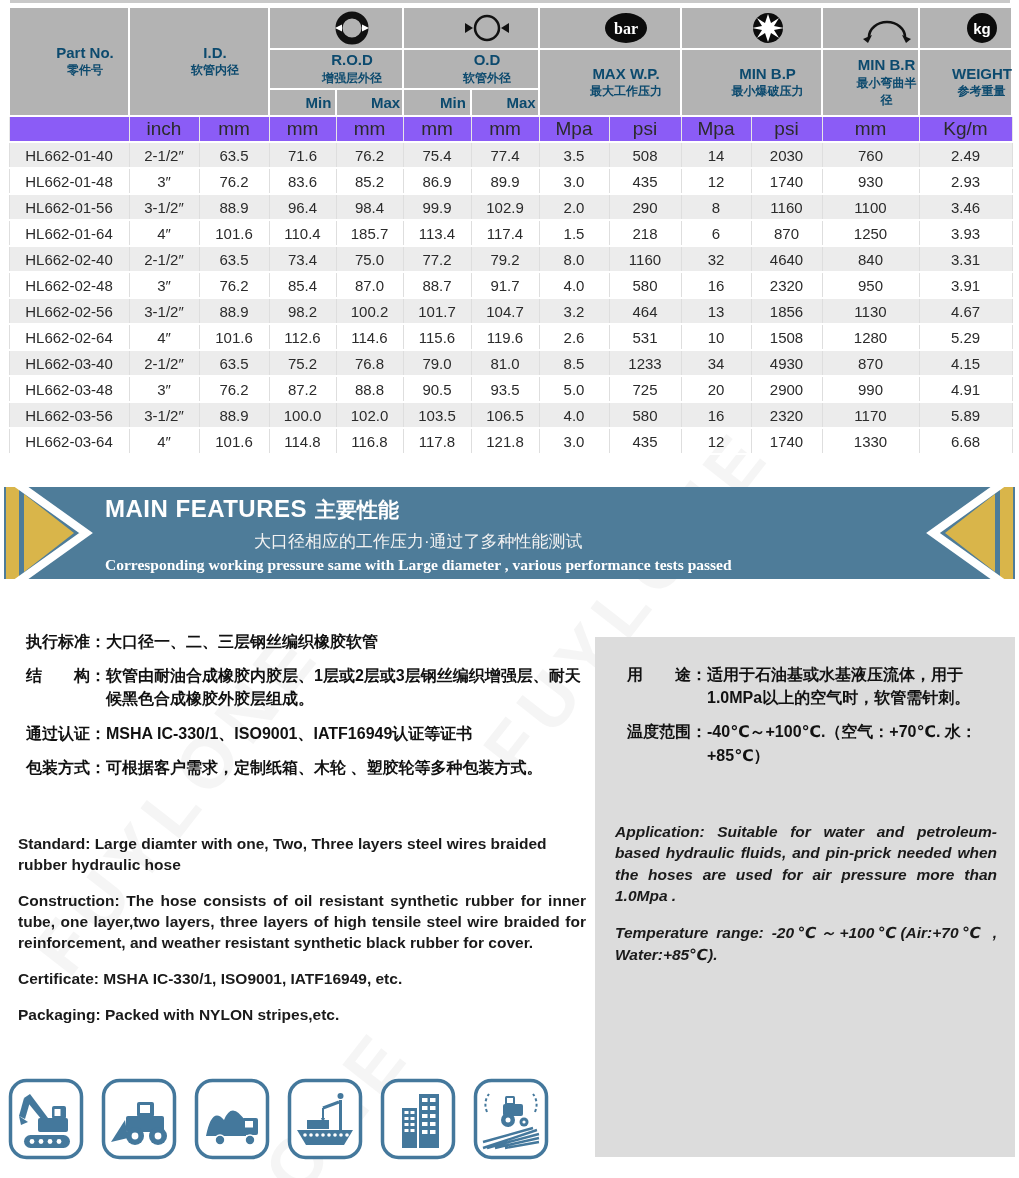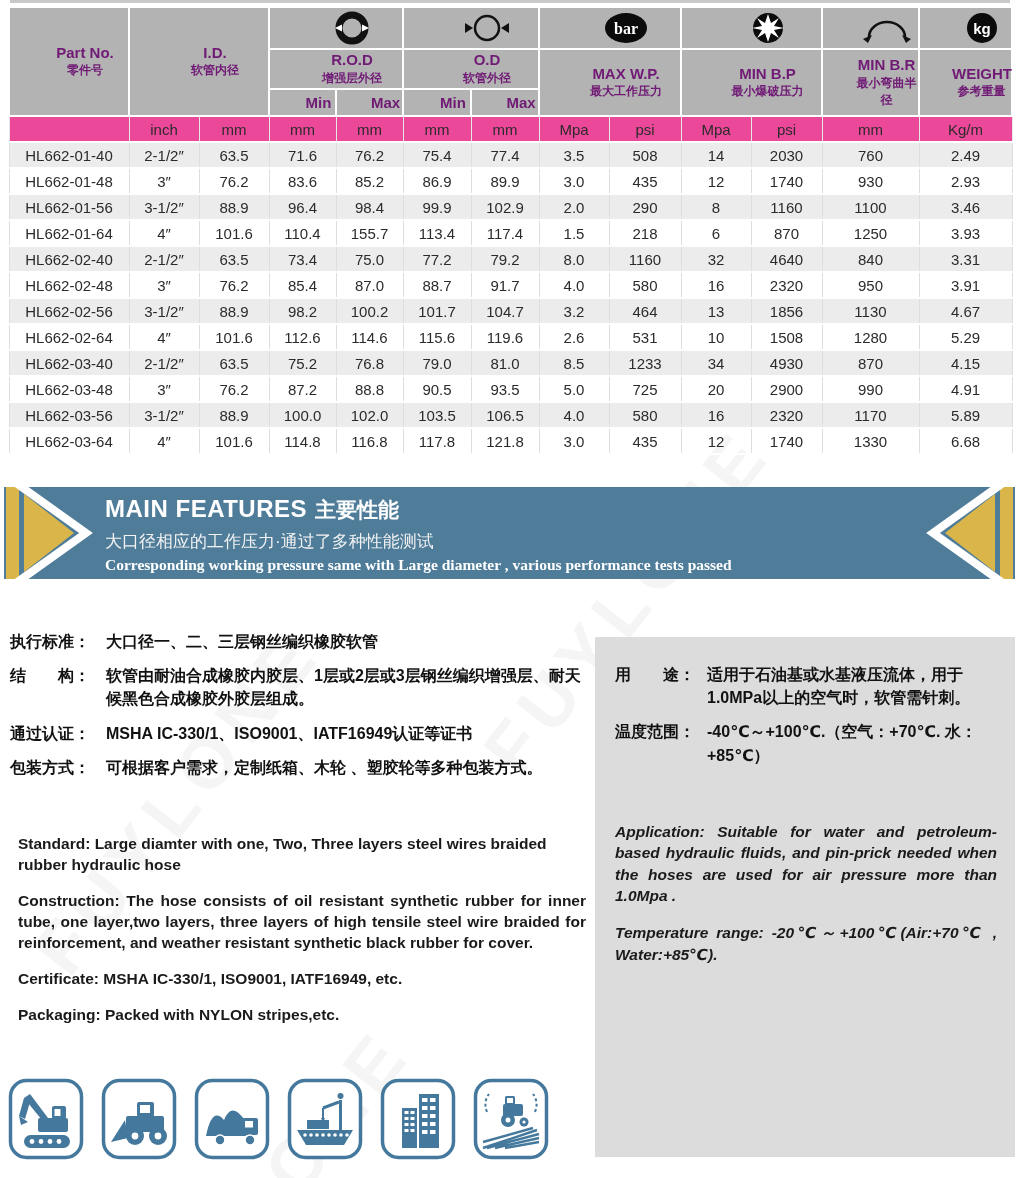--- a/index.html
+++ b/index.html
@@ -8,46 +8,46 @@
   .page { position:relative; width:1019px; height:1178px; background:#fff; overflow:hidden; }
 
   
   .wm { position:absolute; font-family:"Liberation Sans",sans-serif; font-weight:700;
         color:rgba(120,120,120,0.07); font-size:72px; letter-spacing:10px;
         transform:rotate(-52deg); white-space:nowrap; pointer-events:none; }
 
   
   .topline { position:absolute; left:10px; top:0; width:1000px; height:3px; background:#c9c9c9; }
   table.spec { position:absolute; left:8px; top:6px; width:1003px; border-collapse:collapse; table-layout:fixed; }
-  table.spec th { background:#b3b3b3; border:2px solid #fff; color:#701a75; font-weight:700; vertical-align:middle;padding-left:32px; }
+  table.spec th { background:#b3b3b3; border:2px solid #fff; color:#0c4a6e; font-weight:700; vertical-align:middle;padding-left:32px; }
   table.spec .hdr-en { font-size:15px; line-height:1.25; }
   table.spec .hdr-zh { font-size:12px; font-weight:700; }
   table.spec .minmax th { font-size:15px; height:27px; }
   table.spec td { text-align:center; font-size:15px; color:#2b2b2b; height:26px;
                   border:1px solid #dedede; border-top:2px solid #fff; border-bottom:2px solid #fff; }
   table.spec tr.stripe td { background:#ececec; }
-  table.spec tr.units td { background:#ec4899; border:1px solid #e6e6e6; border-top:2px solid #fff; border-bottom:2px solid #fff; font-size:15px; }
+  table.spec tr.units td { background:#8b5cf6; border:1px solid #e6e6e6; border-top:2px solid #fff; border-bottom:2px solid #fff; font-size:19px; }
   .iconrow th { height:42px; }
   .labelrow th { height:40px; }
   .icon-cell svg { display:block; margin:0 auto; }
 
   
   .banner { position:absolute; left:4px; top:487px; width:1011px; height:92px; background:#4e7c99; }
   .banner-text { position:absolute; left:101px; top:8px; }
   .banner-title { color:#fff; white-space:nowrap; }
   .banner-title .t-en { font-size:24px; font-weight:700; letter-spacing:0.5px; }
   .banner-title .t-zh { font-size:21px; font-weight:700; margin-left:8px; }
-  .banner-zh { color:#f2f2f2; font-size:17px; margin-top:6px; }
+  .banner-zh { color:#f2f2f2; font-size:17px; margin-top:6px;text-align:center; }
   .banner-en { color:#ffffff; font-family:"Liberation Serif","DejaVu Serif",serif; font-weight:700; font-size:15.5px; margin-top:3px; }
   .banner svg.deco { position:absolute; top:0; left:0; width:100%; height:100%; }
 
   
   .zh-specs { position:absolute; left:10px; top:630px; width:575px; }
   .spec-item { display:flex; margin-bottom:11px; font-size:16px; font-weight:600; color:#111; line-height:1.45; }
-  .spec-item .lbl { flex:0 0 96px; white-space:nowrap; }
+  .spec-item .lbl { flex:0 0 96px; white-space:nowrap;text-align:right; }
   .spec-item .txt { flex:1; }
 
   .gray-box { position:absolute; left:595px; top:637px; width:420px; height:520px; background:#dcdcdc; padding:26px 18px 0 20px; }
   .gray-box .spec-item { font-size:16px; }
   .gray-box .spec-item .lbl { flex:0 0 92px; }
   .app-en { margin-top:54px;font-style:italic; }
   .app-en p { font-size:15.5px; font-weight:600; color:#1a1a1a; line-height:1.38; margin-bottom:16px; text-align:justify; }
 
   .en-specs { position:absolute; left:18px; top:834px; width:568px; }
   .en-specs p { font-size:15.5px; font-weight:600; color:#1a1a1a; line-height:1.35; margin-bottom:15px; }
@@ -226,21 +226,21 @@
           <td>8</td>
           <td>1160</td>
           <td>1100</td>
           <td>3.46</td>
         </tr>
         <tr>
           <td>HL662-01-64</td>
           <td>4″</td>
           <td>101.6</td>
           <td>110.4</td>
-          <td>155.7</td>
+          <td>185.7</td>
           <td>113.4</td>
           <td>117.4</td>
           <td>1.5</td>
           <td>218</td>
           <td>6</td>
           <td>870</td>
           <td>1250</td>
           <td>3.93</td>
         </tr>
         <tr class="stripe">

